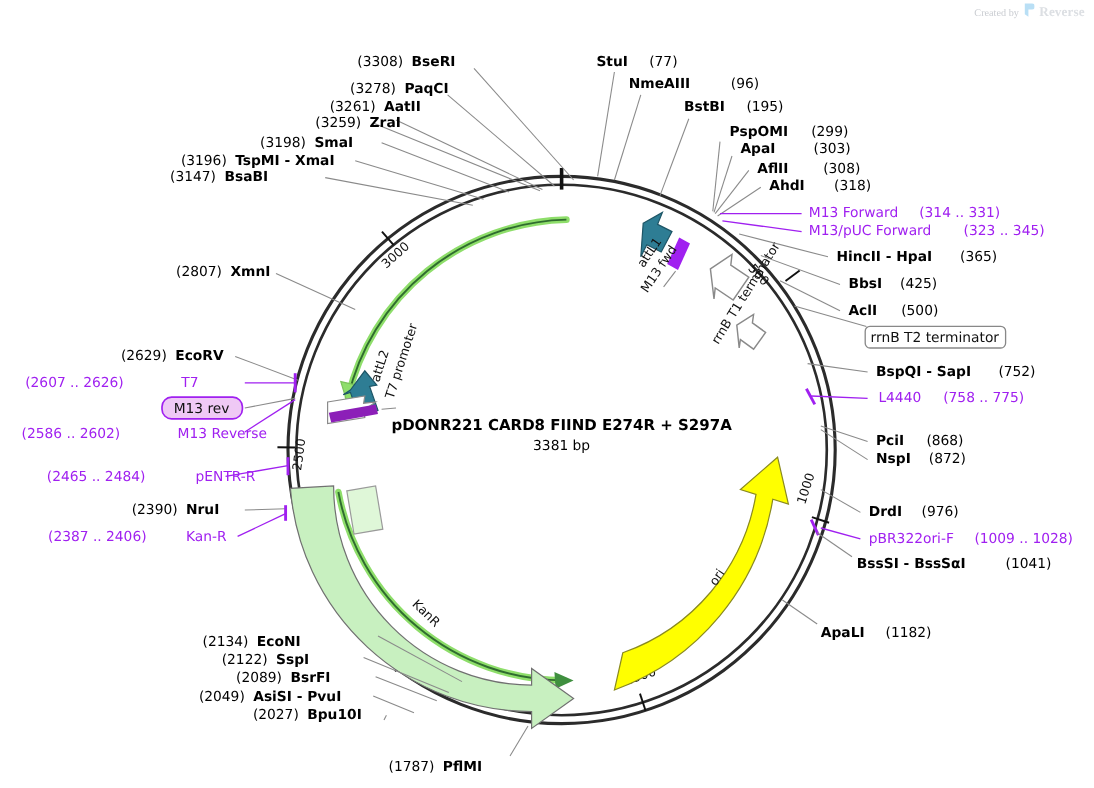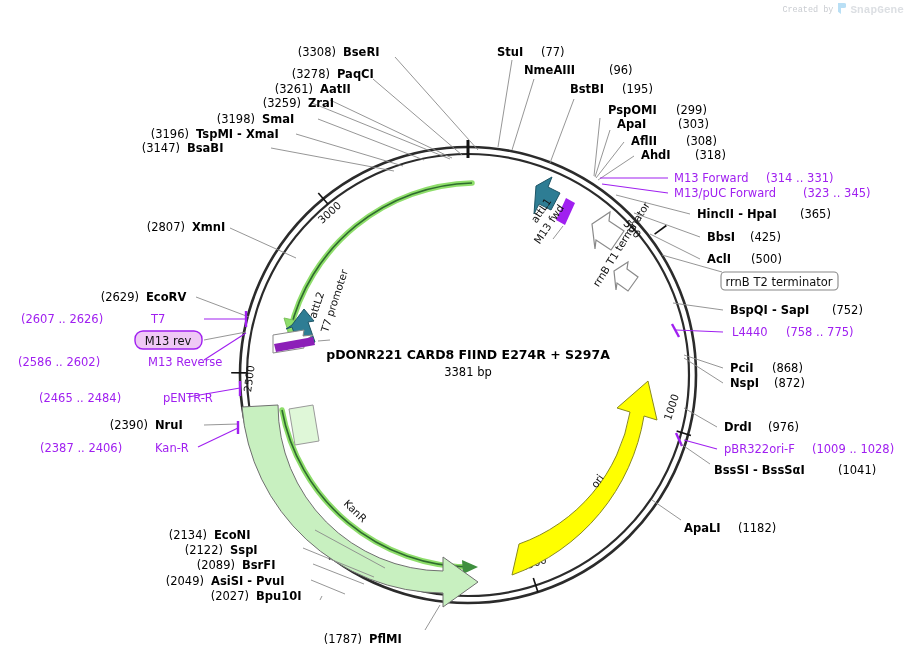--- a/index.html
+++ b/index.html
@@ -1,20 +1,20 @@
 <!DOCTYPE html>
 <html><head>
 <meta charset="utf-8">
 <style>
   html,body{margin:0;padding:0;background:#ffffff;}
   body{width:912px;height:657px;position:relative;overflow:hidden;
        font-family:"DejaVu Sans","Liberation Sans",sans-serif;}
   #map{position:absolute;left:0;top:0;width:912px;height:657px;}
   .watermark{position:absolute;right:8px;top:2px;display:flex;align-items:center;gap:4px;
-             font-size:9px;color:#c9ccd1;font-family:Liberation Mono, monospace;}
+             font-size:9px;color:#c9ccd1;font-family:Liberation Serif, serif;}
   .wm-created{font-size:8.5px;color:#c9ccd1;}
   .wm-name{font-size:11px;color:#dcdfe3;font-weight:600;letter-spacing:.1px;}
   .wm-logo{display:inline-block;}
   text{dominant-baseline:middle;}
   .enz{font-family:"DejaVu Sans","Liberation Sans",sans-serif;font-weight:bold;font-size:11.5px;fill:#000;}
   .pos{font-family:"DejaVu Sans","Liberation Sans",sans-serif;font-size:11.5px;fill:#000;}
   .prim{font-family:"DejaVu Sans","Liberation Sans",sans-serif;font-size:11.5px;fill:#a020f0;}
   .tickl{font-family:"DejaVu Sans","Liberation Sans",sans-serif;font-size:10.5px;fill:#111;}
   .ftxt{font-family:"DejaVu Sans","Liberation Sans",sans-serif;font-size:10.5px;fill:#111;}
   .title{font-family:"DejaVu Sans","Liberation Sans",sans-serif;font-weight:bold;font-size:12.5px;fill:#000;}
@@ -26,21 +26,21 @@
 </head>
 <body>
 
 <div class="watermark">
   <span class="wm-created">Created by</span>
   <span class="wm-logo">
     <svg width="9" height="13" viewBox="0 0 9 13">
         <path d="M1 1 h6 a2 2 0 0 1 0 5 h-3 v6 l-3 -2.2 z" fill="#b9dff5"></path>
       </svg>
   </span>
-  <span class="wm-name">SnapGene</span>
+  <span class="wm-name">Reverse</span>
 </div>
 
 <svg id="map" viewBox="0 0 912 657">
 
   <g>
     <circle cx="468" cy="375" r="228" fill="none" stroke="#2b2b2b" stroke-width="2.6"></circle>
     <circle cx="468" cy="375" r="221" fill="none" stroke="#2b2b2b" stroke-width="2.2"></circle>
   </g>
 
   <line x1="468" y1="140" x2="468" y2="158" stroke="#111" stroke-width="3"></line>

